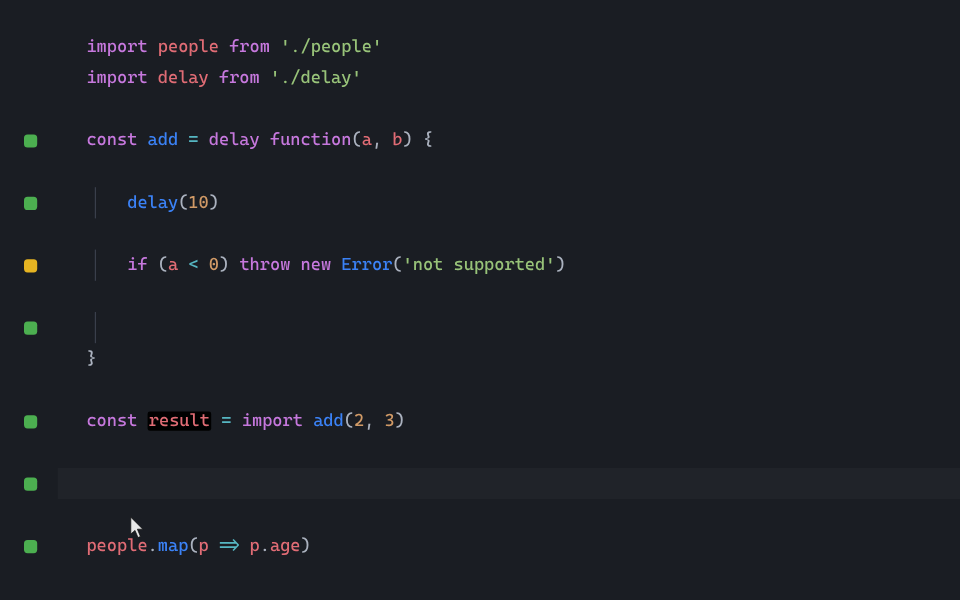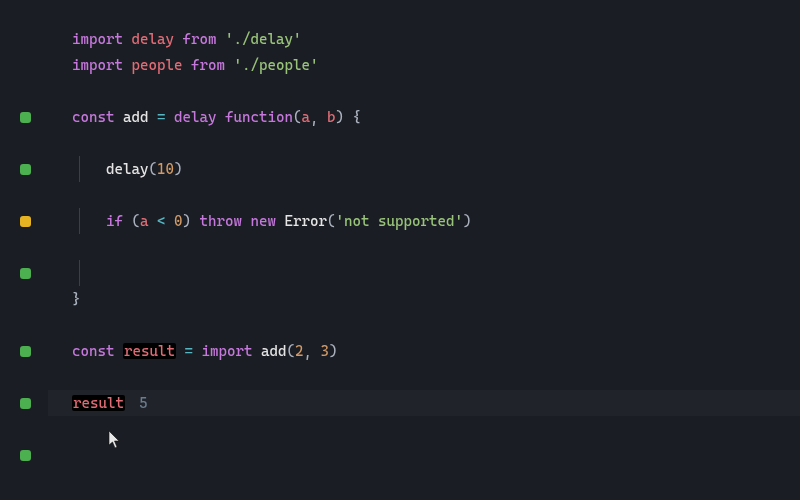--- a/index.html
+++ b/index.html
@@ -45,21 +45,21 @@
   .indent-guide {
     position: absolute;
     left: 79px;
     top: 0;
     bottom: 0;
     width: 1px;
     background: #3a3f4b;
   }
   
   .kw   { color: #c678dd; }  
-  .fn   { color: #e5e5e5; }  
+  .fn   { color: #3b82f6; }  
   .id   { color: #e06c75; }  
   .op   { color: #56b6c2; }  
   .txt  { color: #abb2bf; }  
   .str  { color: #98c379; }  
   .num  { color: #d19a66; }  
   .hl-box {
     background: #000000;
     border-radius: 2px;
     padding: 0 1px;
   }
@@ -85,25 +85,25 @@
     z-index: 5;
     pointer-events: none;
   }
 </style>
 </head>
 <body>
 
 <div class="editor" id="editor">
     <div class="line">
       <div class="gutter"></div>
-      <div class="code" style="padding-left: 22px;"><span class="kw">import </span><span class="id">delay </span><span class="kw">from </span><span class="str">'./delay'</span></div>
+      <div class="code" style="padding-left: 22px;"><span class="kw">import </span><span class="id">people </span><span class="kw">from </span><span class="str">'./people'</span></div>
     </div>
     <div class="line">
       <div class="gutter"></div>
-      <div class="code" style="padding-left: 22px;"><span class="kw">import </span><span class="id">people </span><span class="kw">from </span><span class="str">'./people'</span></div>
+      <div class="code" style="padding-left: 22px;"><span class="kw">import </span><span class="id">delay </span><span class="kw">from </span><span class="str">'./delay'</span></div>
     </div>
     <div class="line">
       <div class="gutter"></div>
     </div>
     <div class="line">
       <div class="gutter">
         <div class="marker green"></div>
       </div>
       <div class="code" style="padding-left: 22px;"><span class="kw">const </span><span class="fn">add </span><span class="op">= </span><span class="kw">delay </span><span class="kw">function</span><span class="txt">(</span><span class="id">a</span><span class="txt">, </span><span class="id">b</span><span class="txt">) {</span></div>
     </div>
@@ -150,27 +150,27 @@
       <div class="code" style="padding-left: 22px;"><span class="kw">const </span><span class="id hl-box">result</span><span class="txt"> </span><span class="op">= </span><span class="kw">import </span><span class="fn">add</span><span class="txt">(</span><span class="num">2</span><span class="txt">, </span><span class="num">3</span><span class="txt">)</span></div>
     </div>
     <div class="line">
       <div class="gutter"></div>
     </div>
     <div class="line current">
       <div class="gutter">
         <div class="marker green"></div>
       </div>
       <div class="hl-line-bg"></div>
-      <div class="code" style="padding-left: 22px;"><span class="id hl-box">result</span><span class="inline-val">5</span></div>
     </div>
     <div class="line">
       <div class="gutter"></div>
     </div>
     <div class="line">
       <div class="gutter">
         <div class="marker green"></div>
       </div>
+      <div class="code" style="padding-left: 22px;"><span class="id">people</span><span class="txt">.</span><span class="fn">map</span><span class="txt">(</span><span class="id">p </span><span class="op">=&gt; </span><span class="id">p</span><span class="txt">.</span><span class="id">age</span><span class="txt">)</span></div>
     </div>
   </div>
 
 <svg class="cursor-arrow" viewBox="0 0 14 20">
   <path d="M1 1 L1 15 L4.5 12 L7 18 L9 17 L6.5 11 L11 11 Z" fill="#e8e8e8" stroke="#111" stroke-width="0.6"></path>
 </svg>
 
 </body></html>

